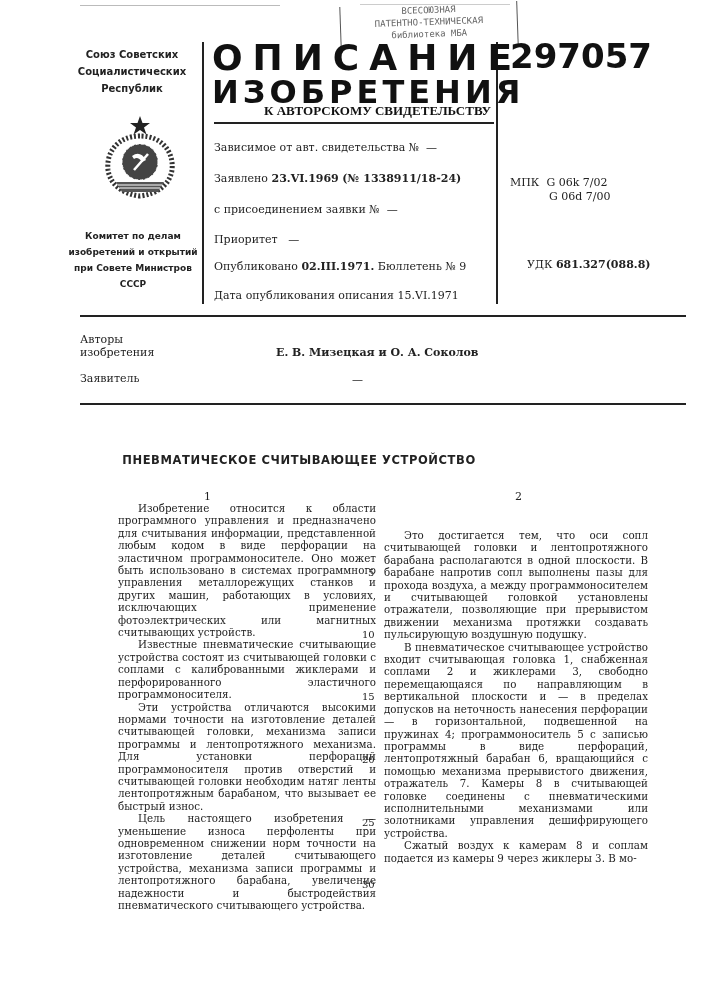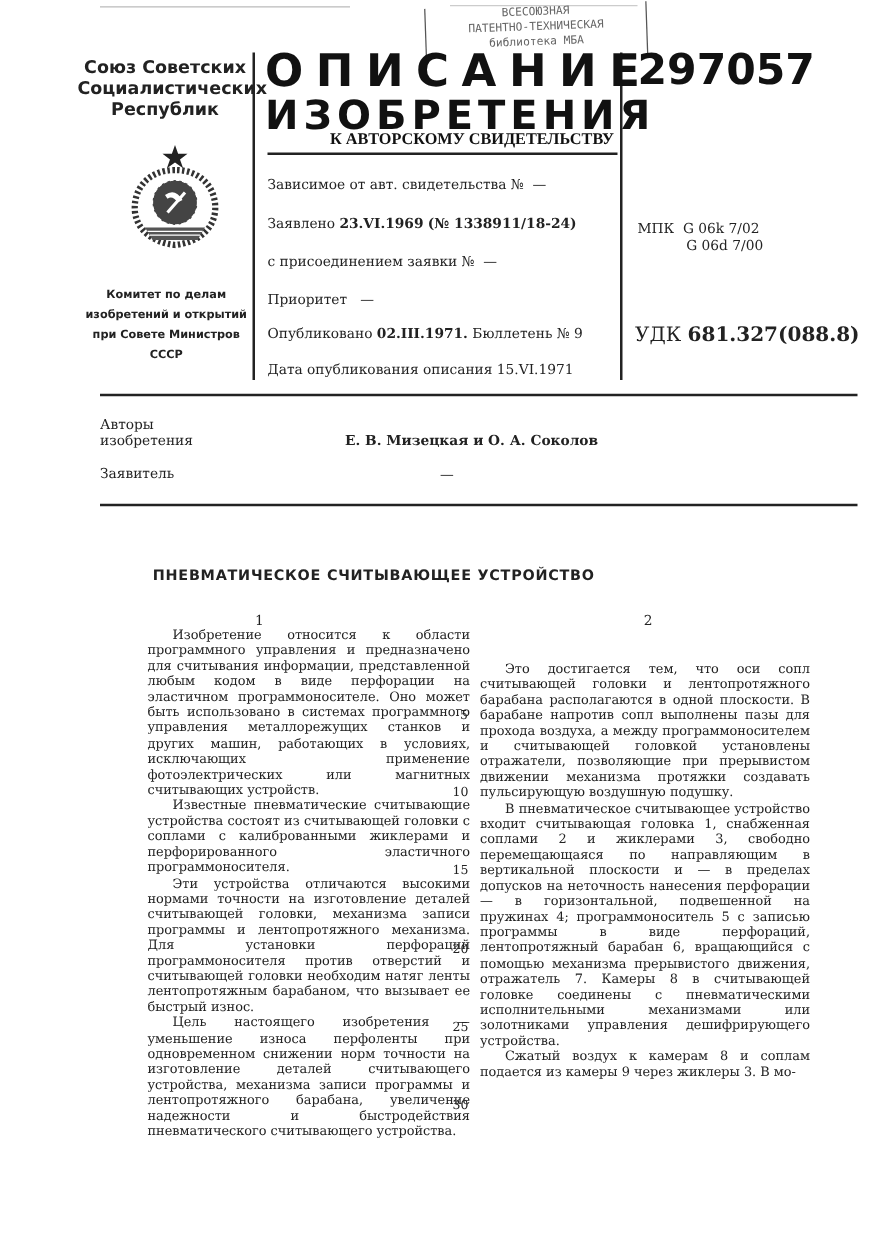--- a/index.html
+++ b/index.html
@@ -7,21 +7,21 @@
     width: 707px; height: 1000px; position: relative; overflow: hidden;
     background: #ffffff; color: #1a1a1a;
     font-family: "DejaVu Serif", serif;
   }
   .abs { position: absolute; }
   .topline { left: 80px; top: 5px; width: 200px; height: 1px; background: #bbb; }
   .topline2 { left: 360px; top: 4px; width: 150px; height: 1px; background: #ccc; }
 
   
   .org { left: 62px; top: 46px; width: 140px; text-align: center;
-         font-family: "DejaVu Sans", sans-serif; font-weight: bold; font-size: 14px; line-height: 17px; color: #222; }
+         font-family: "DejaVu Sans", sans-serif; font-weight: bold; font-size: 10px; line-height: 17px; color: #222; }
   .emblem { left: 96px; top: 112px; width: 88px; height: 90px; }
   .committee { left: 58px; top: 228px; width: 150px; text-align: center;
          font-family: "DejaVu Sans", sans-serif; font-weight: bold; font-size: 9px; line-height: 16px; color: #222; }
 
   
   .vline1 { left: 202px; top: 42px; width: 2px; height: 262px; background: #222; }
   .vline2 { left: 496px; top: 42px; width: 2px; height: 262px; background: #222; }
   .title1 { left: 212px; top: 38px; width: 284px; font-family: "DejaVu Sans", sans-serif; font-weight: bold;
             font-size: 36px; letter-spacing: 10px; line-height: 40px; white-space: nowrap; color: #111; }
   .title2 { left: 212px; top: 74px; width: 284px; font-family: "DejaVu Sans", sans-serif; font-weight: bold;
@@ -32,21 +32,21 @@
   .patno { left: 510px; top: 36px; font-family: "DejaVu Sans", sans-serif; font-weight: bold; font-size: 34px; line-height: 40px; color: #111; }
 
   .stamp { left: 340px; top: 4px; width: 176px; height: 44px; border-left: 1px solid #555; border-right: 1px solid #555; transform: rotate(-2deg);
            font-family: "DejaVu Sans Mono", monospace; font-size: 9px; color: #666; text-align: center; line-height: 12px; }
 
   .meta { left: 214px; font-size: 11px; line-height: 14px; white-space: nowrap; color: #222; }
   .meta b { font-weight: bold; }
   .mpk { left: 510px; top: 176px; font-size: 11px; line-height: 14px; color: #222; }
   .mpk .row { white-space: nowrap; }
   .mpk .code2 { padding-left: 39px; }
-  .udk { left: 508px; top: 258px; font-size: 16px; white-space: nowrap; color: #222; }
+  .udk { left: 527px; top: 258px; font-size: 11px; white-space: nowrap; color: #222; }
 
   .hr { left: 80px; width: 606px; height: 2px; background: #222; }
 
   .lbl { left: 80px; font-size: 11px; line-height: 13px; color: #222; }
   .authors { left: 276px; top: 346px; font-size: 11px; font-weight: bold; white-space: nowrap; color: #222; }
   .dash { left: 352px; top: 373px; font-size: 11px; color: #222; }
 
   .doctitle { left: 0; width: 598px; top: 453px; text-align: center; font-family: "DejaVu Sans", sans-serif;
               font-weight: bold; font-size: 11.5px; letter-spacing: 0.6px; color: #222; }
 

